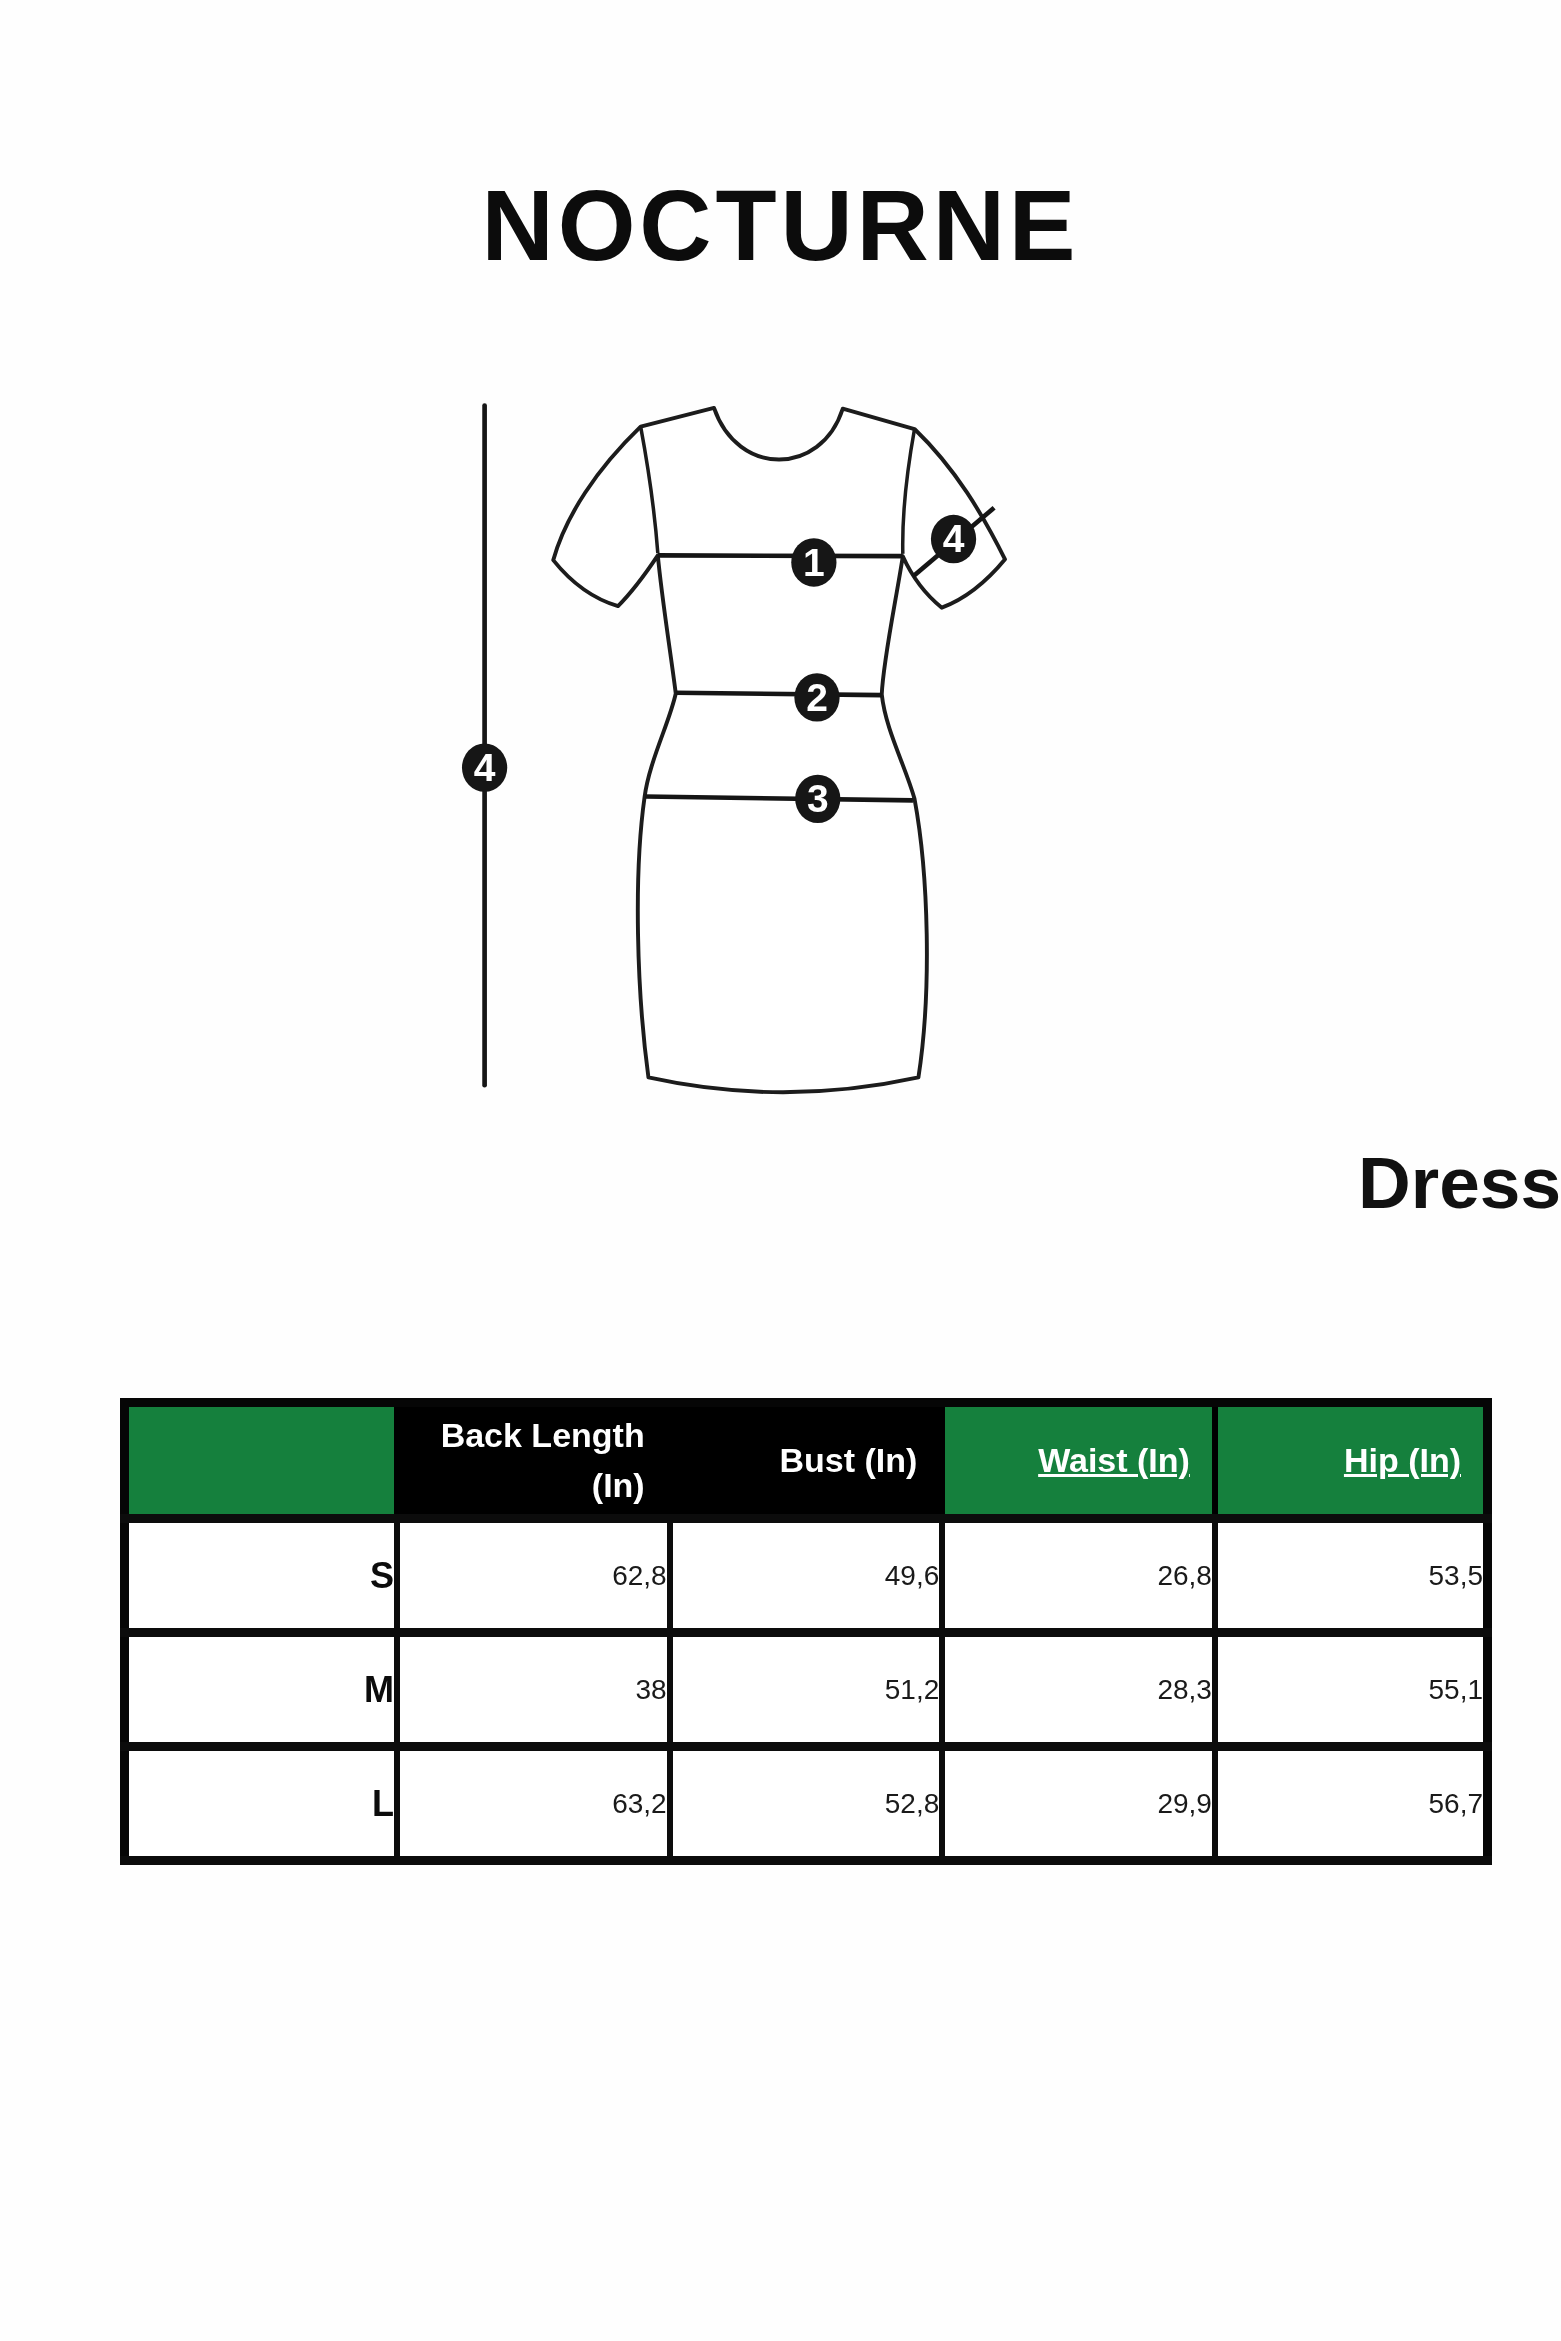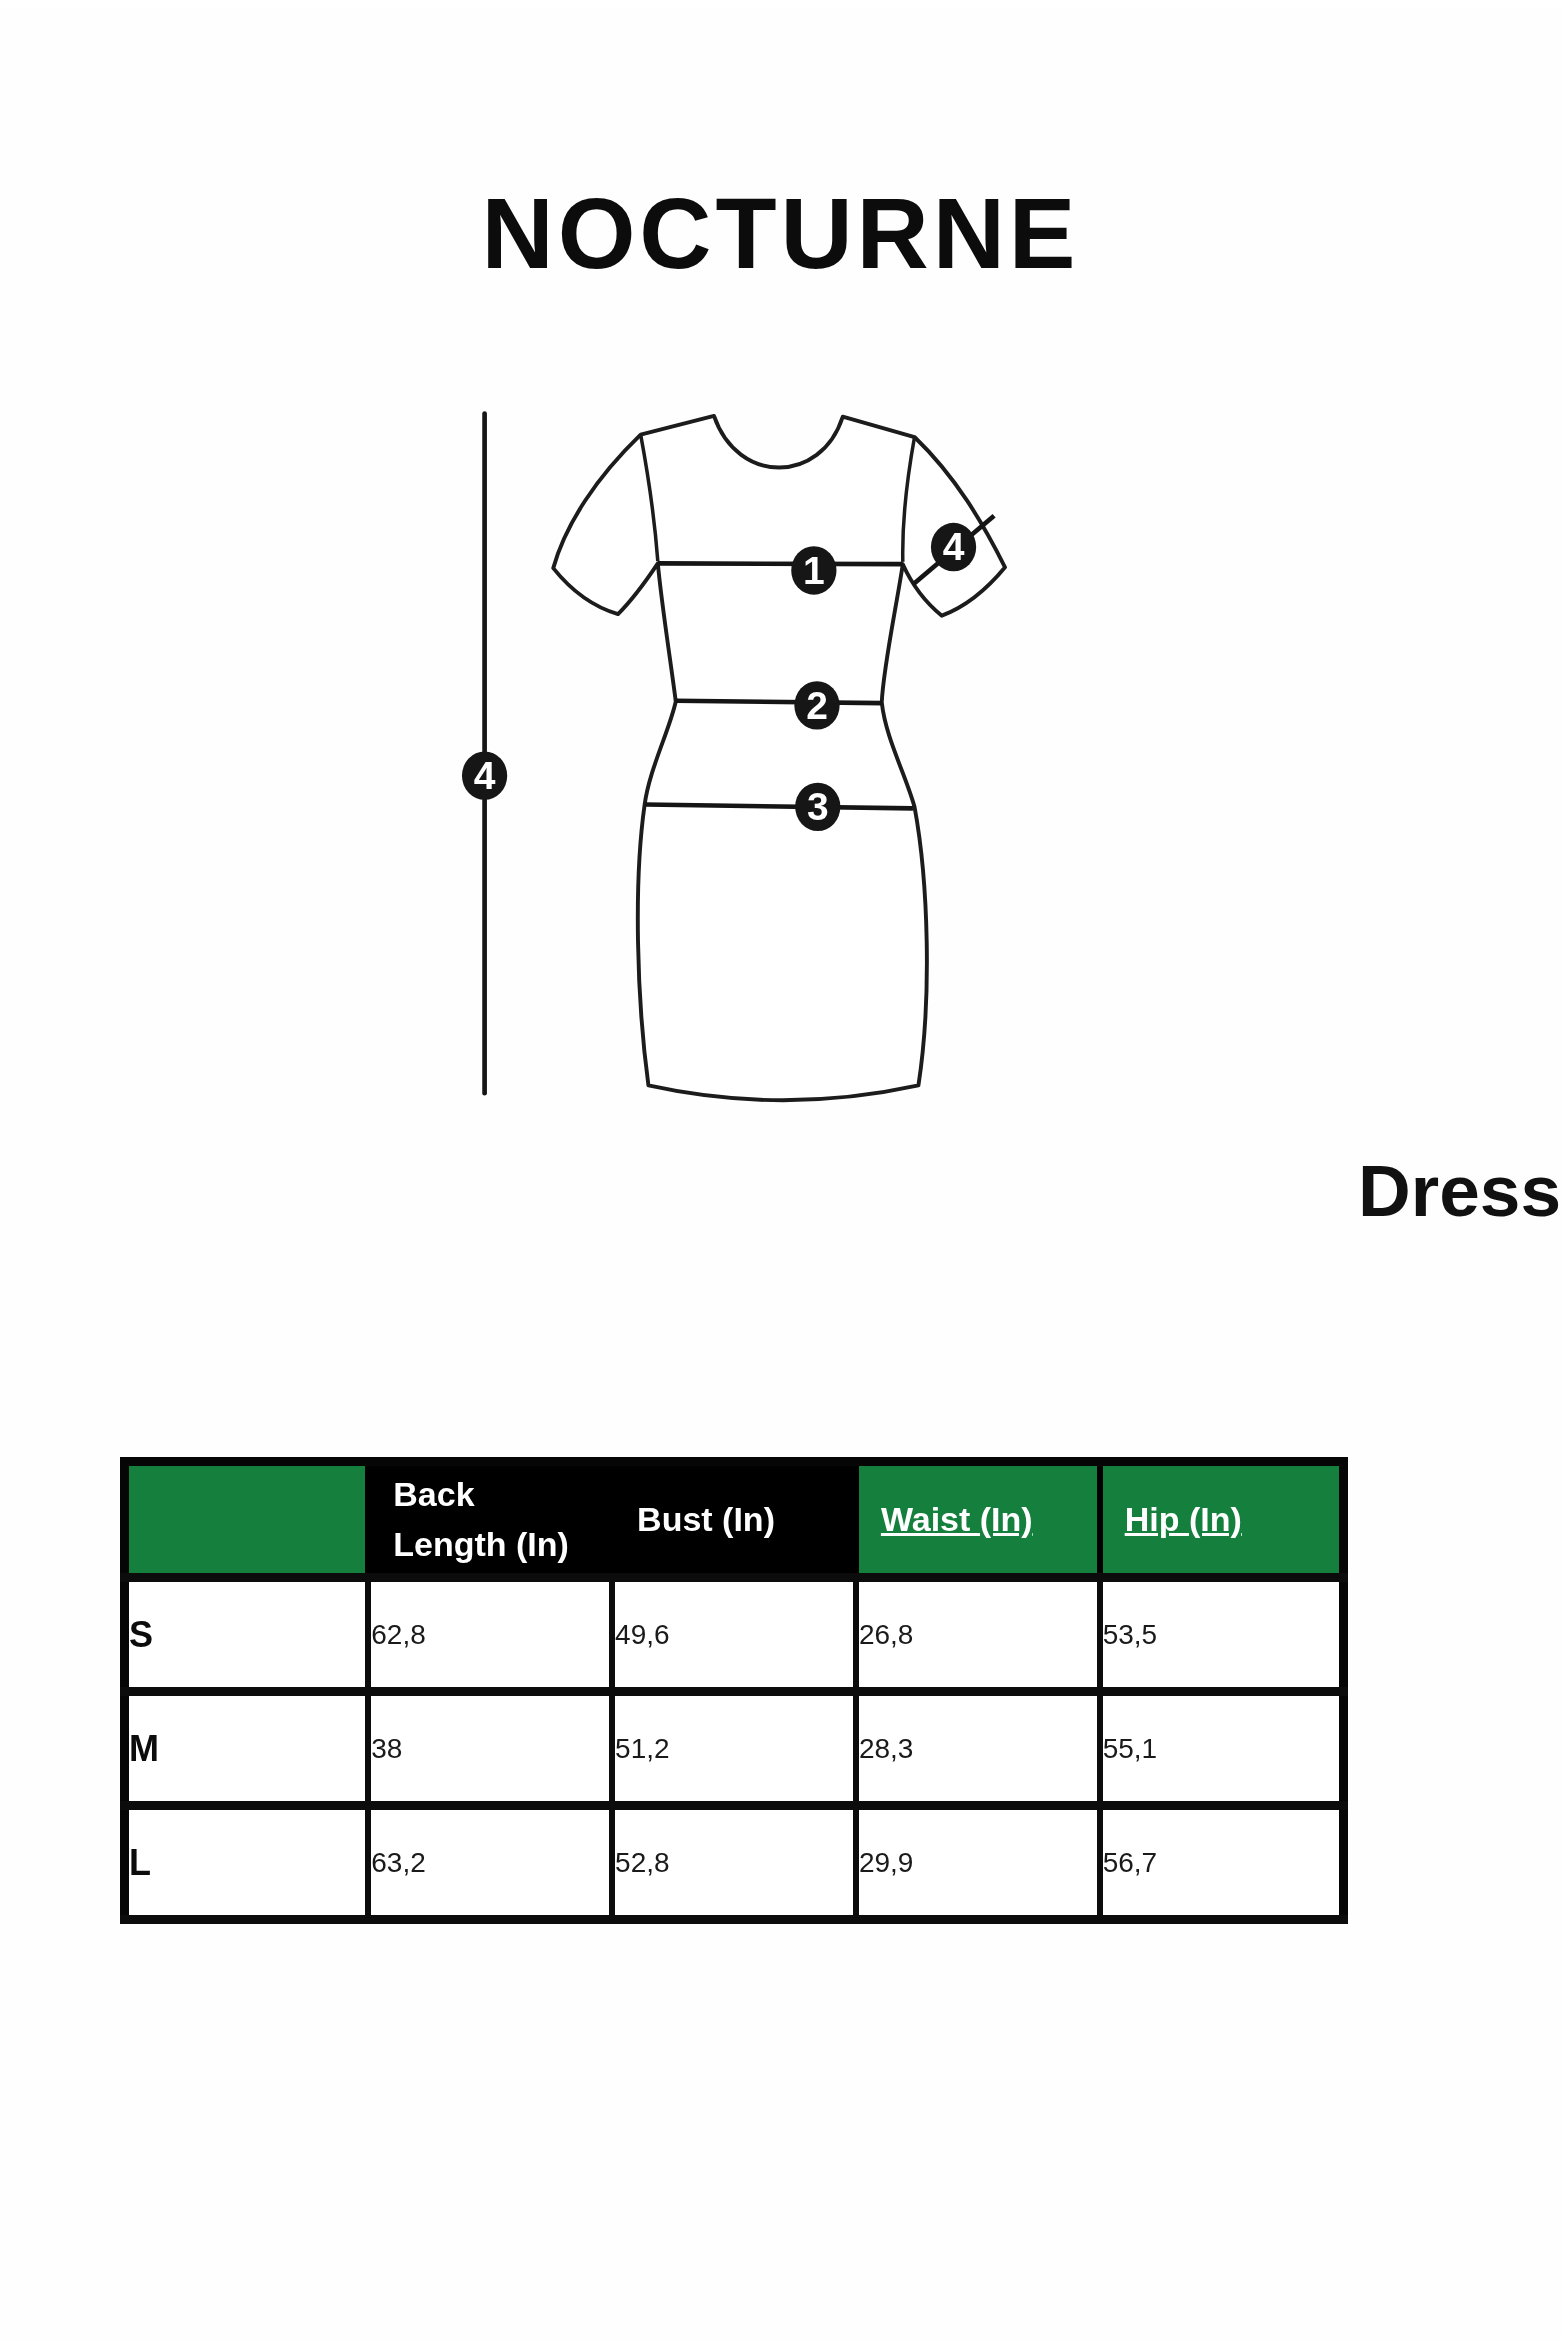--- a/index.html
+++ b/index.html
@@ -2,40 +2,40 @@
 <html style="font-size:12.5px"><head>
 <meta charset="utf-8">
 <style>
   * { margin:0; padding:0; box-sizing:border-box; }
   html,body { background:#ffffff; }
   body {
     width:1561px; height:2342px;
     font-family:"Liberation Sans","DejaVu Sans",sans-serif;
     position:relative; overflow:hidden;
   }
-  .sheet { position:absolute; inset:0; background:#fefefe;margin-top:8px; }
+  .sheet { position:absolute; inset:0; background:#fefefe; }
 
   .brand-title {
     position:absolute; top:175px; left:0; width:100%;
     text-align:center; font-size:100px; font-weight:700;
     letter-spacing:3.9px; color:#0c0c0c; line-height:1;
   }
 
   .diagram-svg { position:absolute; left:437px; top:367px; width:593px; height:742px; }
 
   .garment-caption {
     position:absolute; top:1146px; left:0; width:100%;
     text-align:right; font-size:73px; font-weight:700;
     color:#111111; line-height:1;
   }
 
   table.size-table {
-    position:absolute; left:120px; top:1449px; width:1228px;
+    position:absolute; left:120px; top:1398px; width:1372px;
     border-collapse:collapse; table-layout:fixed;
-    text-align:left; border:9.4px solid #060606;
+    text-align:right; border:9.4px solid #060606;
   }
   .size-table th {
     height:116px; background:#000000; color:#ffffff;
     font-size:34px; font-weight:700; line-height:1.45;
     padding:0 22px; border:6.2px solid #000000; vertical-align:middle;
   }
   .size-table th.lite { background:#15803d;text-decoration:underline; }
   .size-table td {
     height:114px; background:#ffffff; color:#1a1a1a;
     font-size:28px; font-weight:400; vertical-align:middle;

